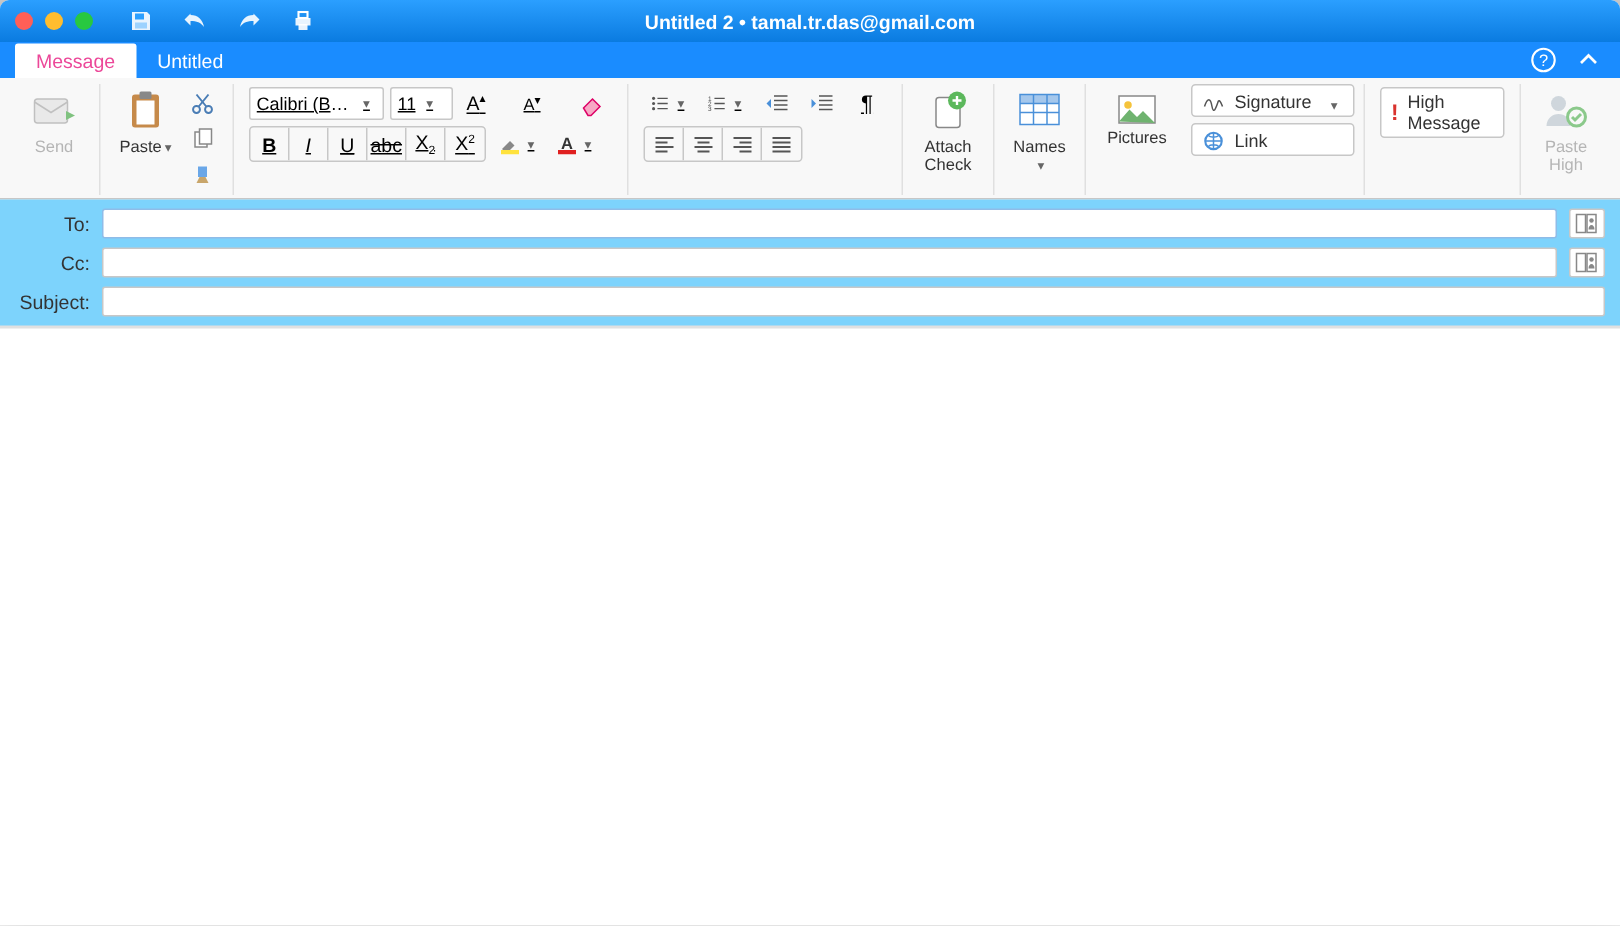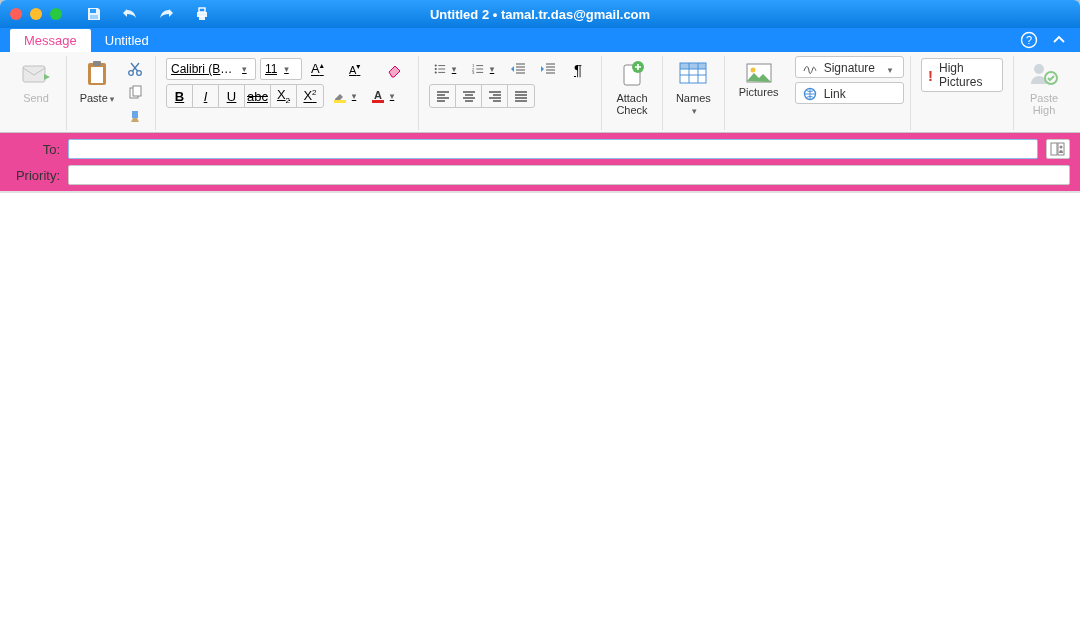--- a/index.html
+++ b/index.html
@@ -46,21 +46,21 @@
   .dd{width:14px;text-align:center;color:#666;font-size:9px;margin-left:2px;}
   .iconbtn{width:26px;height:22px;display:flex;align-items:center;justify-content:center;border:1px solid transparent;border-radius:2px;font-size:13px;}
   .iconbtn.split{width:34px;justify-content:space-between;padding:0 2px 0 4px;}
   .btngroup{display:flex;border:1px solid var(--border);border-radius:3px;overflow:hidden;}
   .btngroup .iconbtn{border:none;border-right:1px solid var(--border);border-radius:0;}
   .btngroup .iconbtn:last-child{border-right:none;}
   .prio{display:flex;flex-direction:column;gap:4px;padding:2px 4px;}
   .prio-row{display:flex;align-items:center;gap:6px;font-size:12px;color:#333;border:1px solid var(--border);border-radius:3px;padding:2px 6px;background:#fff;}
   .sigbtn{display:flex;align-items:flex-end;gap:6px;font-size:12px;color:#333;border:1px solid var(--border);border-radius:3px;padding:2px 6px;background:#fff;height:22px;}
   
-  .headers{background:#ec4899;border-bottom:1px solid var(--border-light);padding:6px 10px 6px 6px;}
+  .headers{background:#7dd3fc;border-bottom:1px solid var(--border-light);padding:6px 10px 6px 6px;}
   .hrow{display:flex;align-items:center;gap:8px;margin-bottom:6px;}
   .hrow:last-child{margin-bottom:0;}
   .hlabel{width:54px;text-align:right;font-size:13px;color:#333;}
   .hinput{flex:1;height:20px;border:1px solid #8fbce8;background:#fff;padding:0 4px;font-size:13px;border-radius:2px;}
   .hinput.plain{border-color:var(--border);}
   .addrbtn{width:24px;height:20px;border:1px solid var(--border);border-radius:2px;background:#fff;display:flex;align-items:center;justify-content:center;}
   
   .body-area{flex:1;background:#fff;border-top:1px solid var(--border-light);}
   
   svg{display:block;}
@@ -362,21 +362,21 @@
             </div>
           </div>
         </div>
       </div>
     </div>
 
     <div class="group">
       <div class="prio">
         <div class="prio-row">
           <span style="color:#d9332e;font-weight:bold;font-size:15px">!</span>
-          <span>High Pictures</span>
+          <span>High Message</span>
         </div>
       </div>
     </div>
 
     <div class="group">
       <div class="bigbtn disabled">
         <div class="ico">
           <svg width="30" height="28" viewBox="0 0 30 28">
               <circle cx="10" cy="9" r="5" fill="#cfd6dc"></circle>
               <path d="M2 24c0-5 4-8 8-8s8 3 8 8z" fill="#cfd6dc"></path>
@@ -397,20 +397,32 @@
       <div class="addrbtn">
         <svg width="16" height="14" viewBox="0 0 16 14">
             <rect x="1" y="1" width="6" height="12" fill="#fff" stroke="#888"></rect>
             <rect x="8" y="1" width="6" height="12" fill="#fff" stroke="#888"></rect>
             <circle cx="11" cy="5" r="1.5" fill="#888"></circle>
             <path d="M9 11c0-2 1-3 2-3s2 1 2 3" fill="#888"></path>
           </svg>
       </div>
     </div>
     <div class="hrow">
-      <div class="hlabel">Priority:</div>
+      <div class="hlabel">Cc:</div>
+      <input class="hinput plain" style="">
+      <div class="addrbtn">
+        <svg width="16" height="14" viewBox="0 0 16 14">
+            <rect x="1" y="1" width="6" height="12" fill="#fff" stroke="#888"></rect>
+            <rect x="8" y="1" width="6" height="12" fill="#fff" stroke="#888"></rect>
+            <circle cx="11" cy="5" r="1.5" fill="#888"></circle>
+            <path d="M9 11c0-2 1-3 2-3s2 1 2 3" fill="#888"></path>
+          </svg>
+      </div>
+    </div>
+    <div class="hrow">
+      <div class="hlabel">Subject:</div>
       <input class="hinput plain" style="margin-right: 0px;">
     </div>
   </div>
 
   <div class="body-area"></div>
 
 </div>
 
 </body></html>

